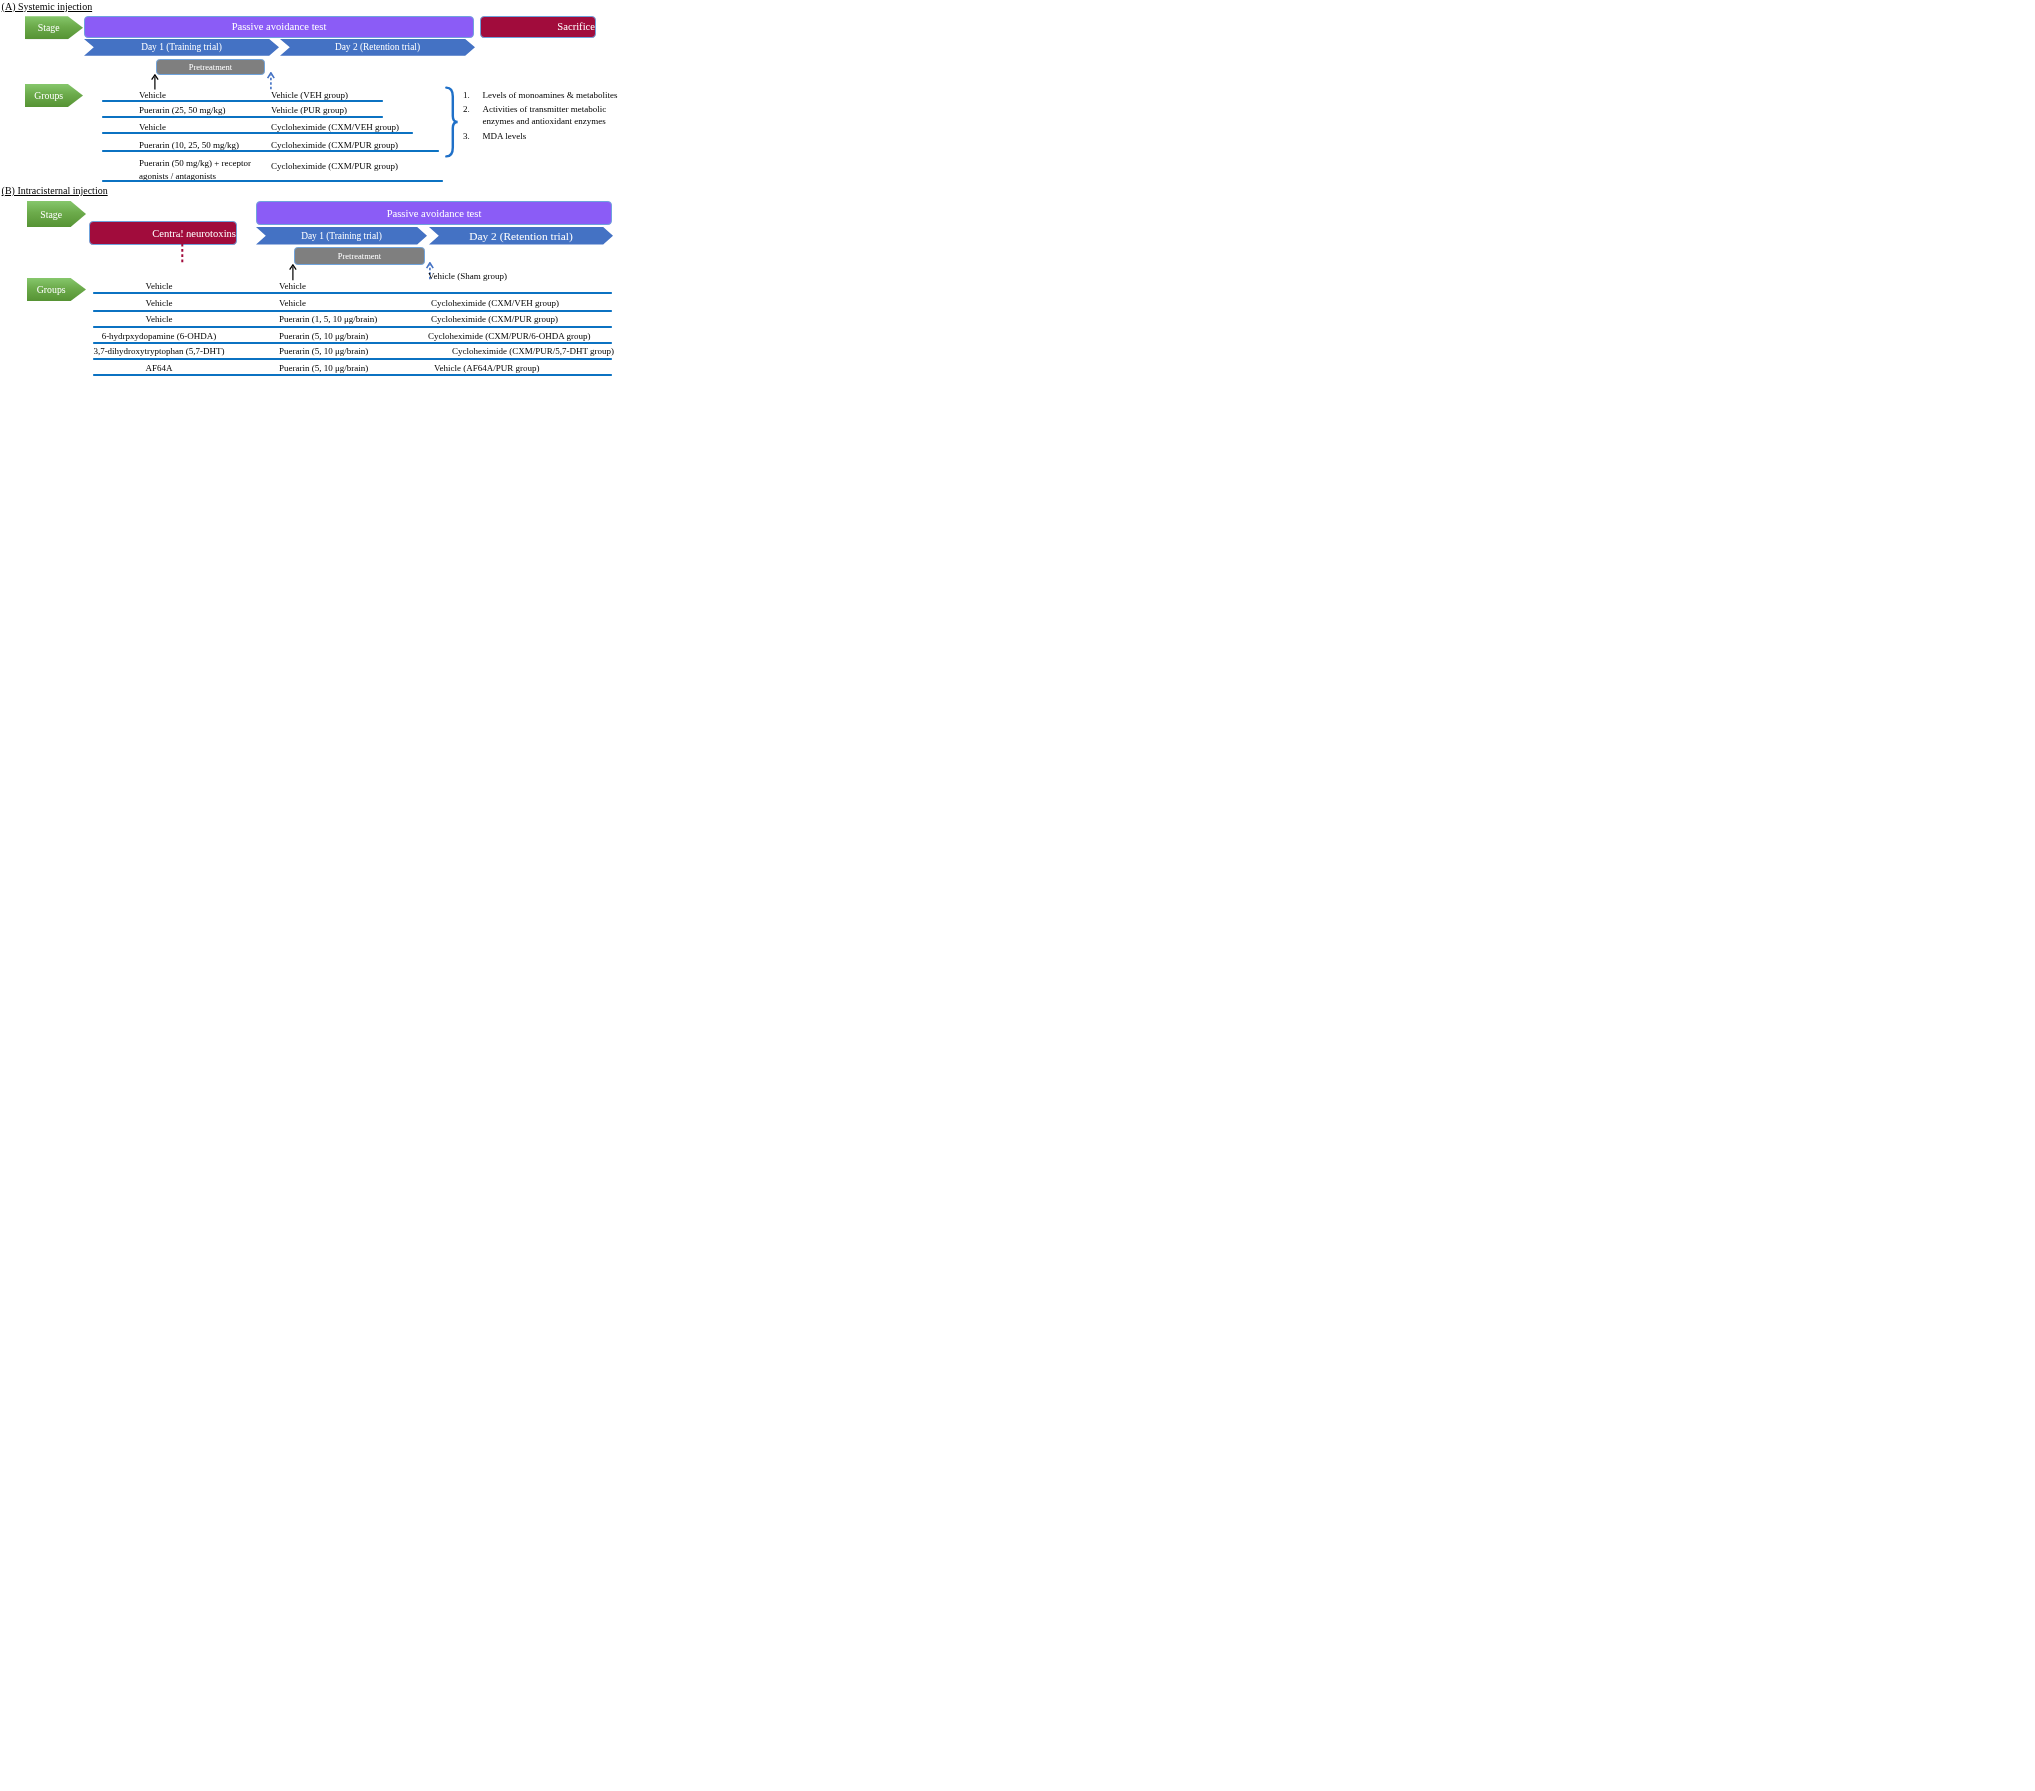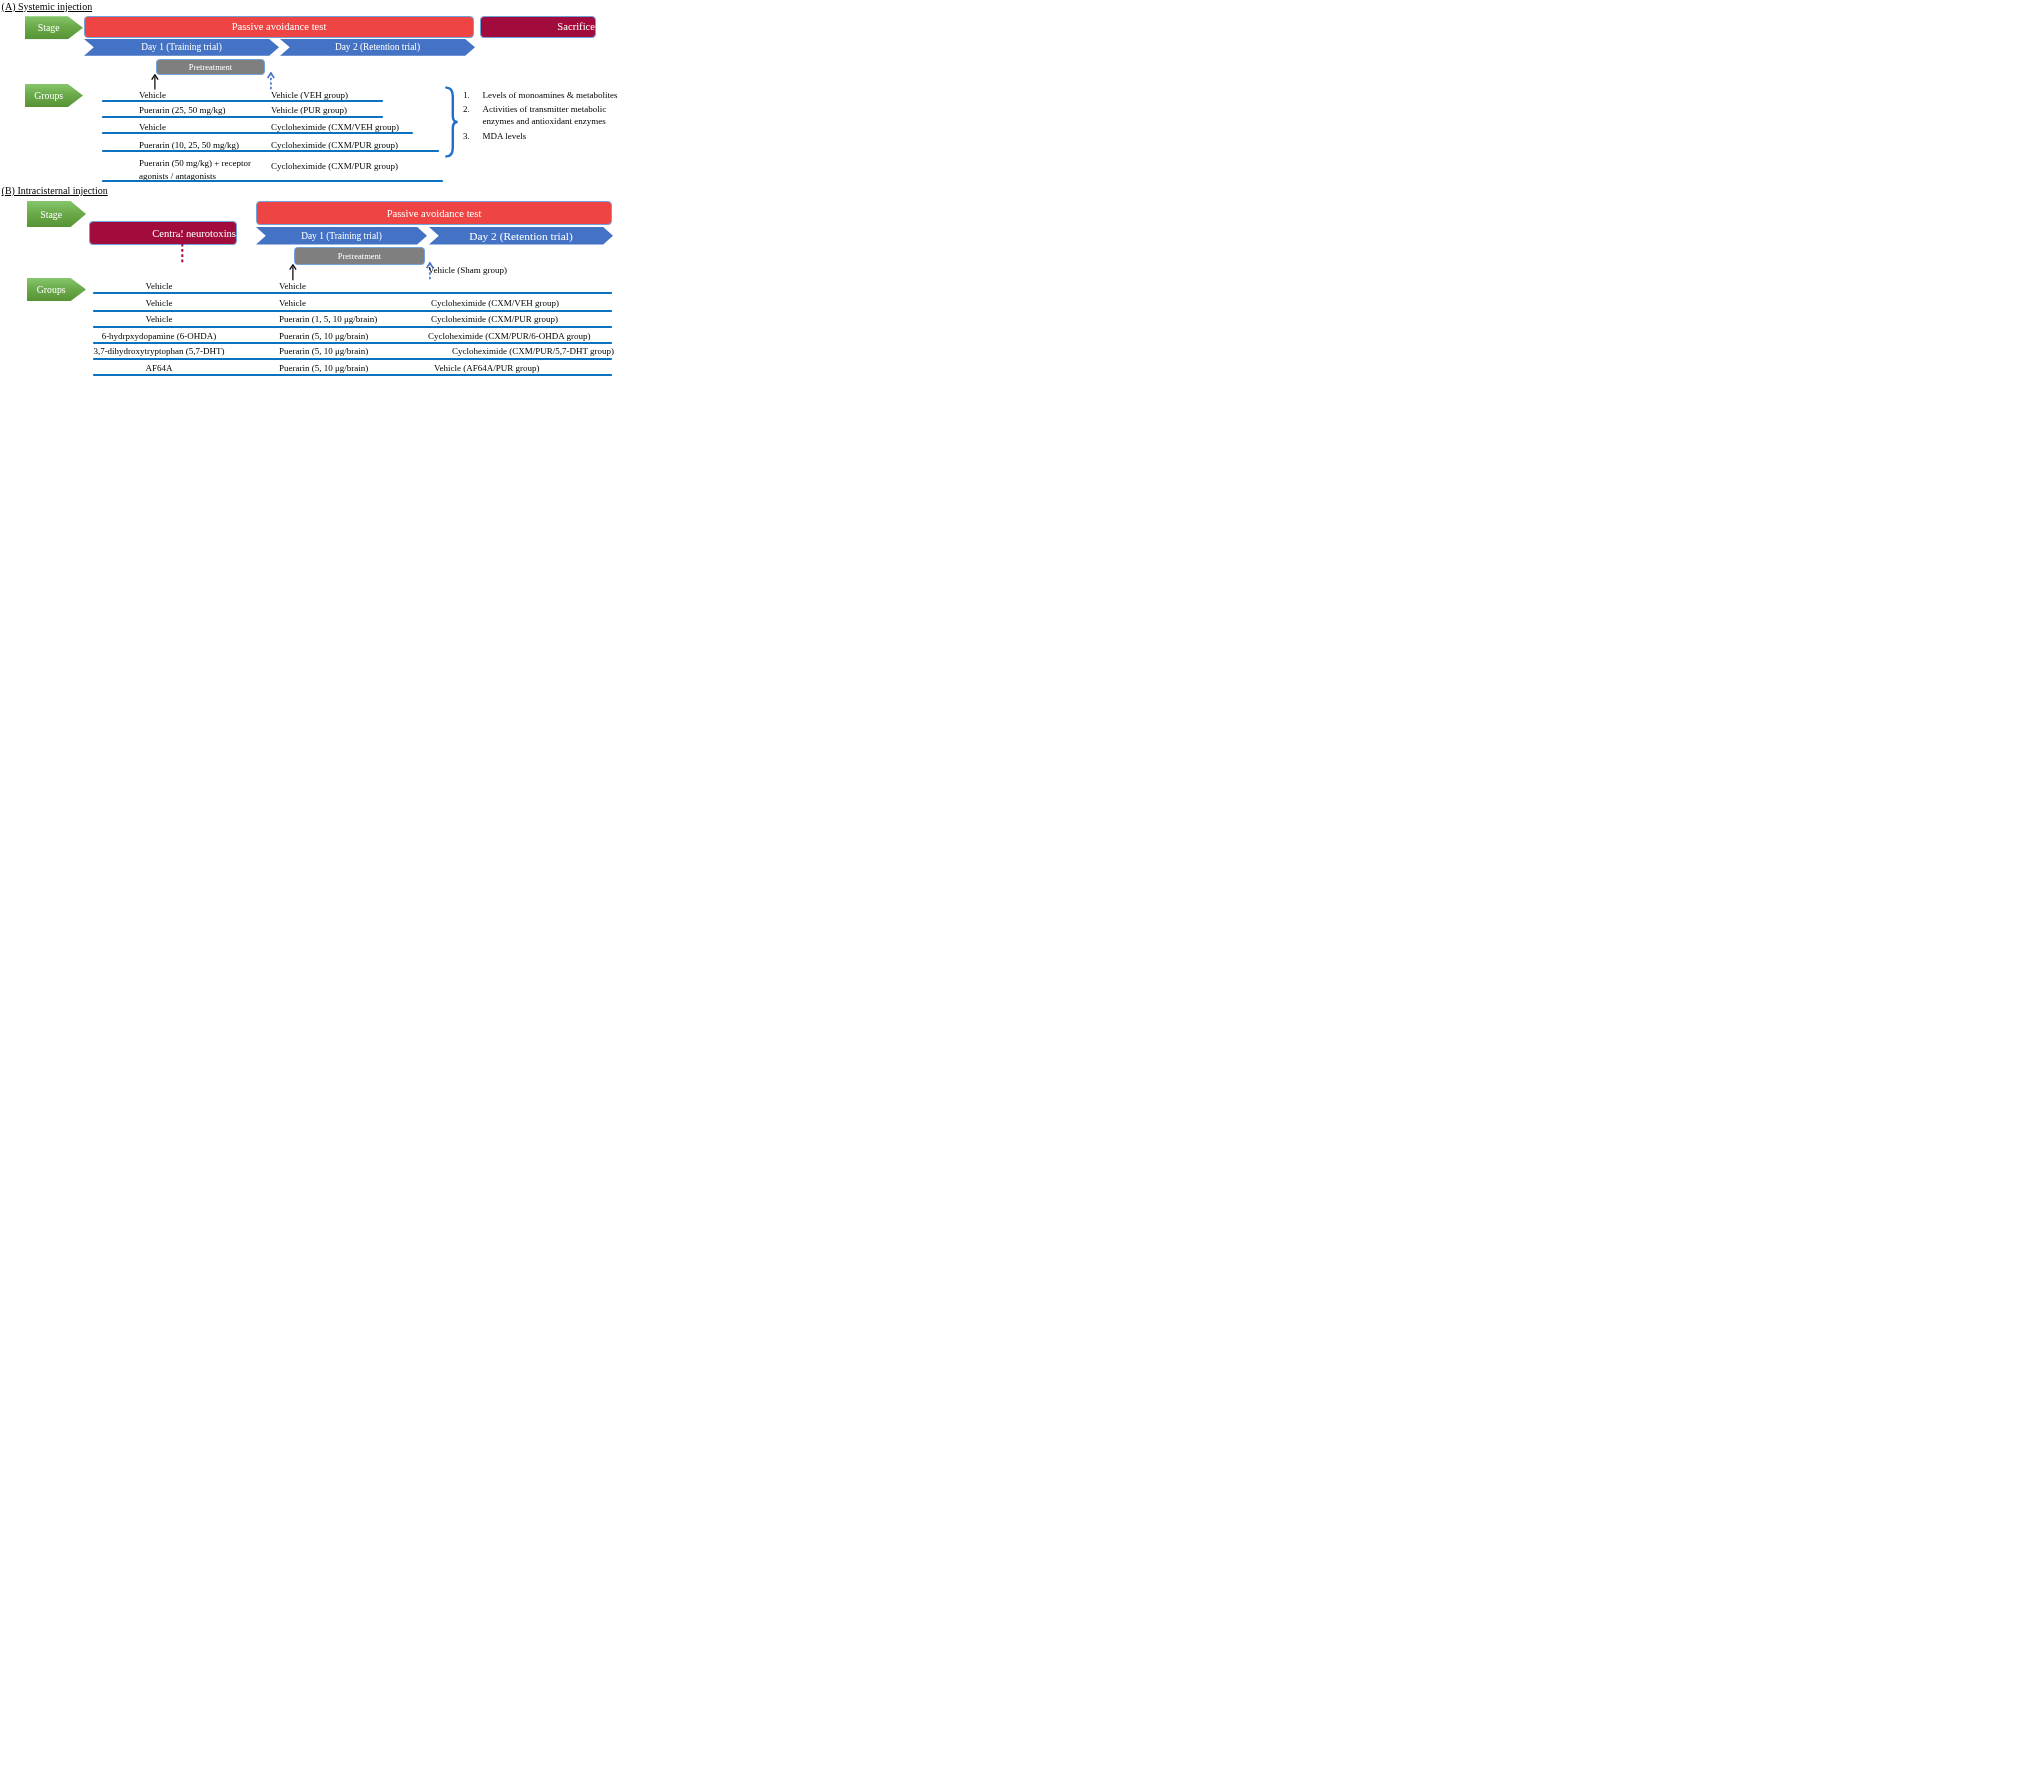--- a/index.html
+++ b/index.html
@@ -12,21 +12,21 @@
   .panel-title{font-size:10px;white-space:nowrap;text-decoration:underline;}
   .pentagon{
     clip-path:polygon(0 0,74% 0,100% 50%,74% 100%,0 100%);
     background:linear-gradient(180deg,#86c76c 0%,#6cab4b 45%,#569334 100%);
     display:flex;align-items:center;justify-content:center;
     color:#fff;font-size:9.8px;
   }
   .pentagon .lbl{margin-right:10.6px;}
   .shadowed{filter:drop-shadow(1.2px 1.6px 1.2px rgba(100,100,100,.45));}
   .bigbar{
-    background:#ef4444;border:1.2px solid #6FA3DC;border-radius:4.1px;
+    background:#8b5cf6;border:1.2px solid #6FA3DC;border-radius:4.1px;
     box-sizing:border-box;display:flex;align-items:center;justify-content:center;
     color:#fff;font-size:10.6px;
   }
   .crimsonbar{
     background:#A10C3C;border:1.2px solid #6FA3DC;border-radius:4.1px;
     box-sizing:border-box;display:flex;align-items:center;justify-content:flex-end;
     color:#fff;font-size:10.6px;
   }
   .graybar{
     background:#7F7F7F;border:1.2px solid #6FA3DC;border-radius:3.7px;
@@ -168,21 +168,21 @@
     <line x1="12" y1="42" x2="12" y2="8" stroke="#4472C4" stroke-width="4" stroke-dasharray="6 5"></line>
     <polyline points="4,15 12,2 20,15" fill="none" stroke="#4472C4" stroke-width="4"></polyline>
   </svg>
 
   <div class="abs pentagon shadowed" style="left:27px;top:278px;width:59px;height:23px;">
     <span class="lbl">Groups</span>
   </div>
 
   <div class="abs rowtext center" style="left:92px;top:281px;width:134px;">Vehicle</div>
   <div class="abs rowtext" style="left:279px;top:281px;">Vehicle</div>
-  <div class="abs rowtext" style="left:428px;top:265px;">Vehicle (Sham group)</div>
+  <div class="abs rowtext" style="left:428px;top:271px;">Vehicle (Sham group)</div>
   <div class="abs rowline" style="left:93px;top:292px;width:519px;"></div>
 
   <div class="abs rowtext center" style="left:92px;top:298px;width:134px;">Vehicle</div>
   <div class="abs rowtext" style="left:279px;top:298px;">Vehicle</div>
   <div class="abs rowtext" style="left:431px;top:298px;">Cycloheximide (CXM/VEH group)</div>
   <div class="abs rowline" style="left:93px;top:310px;width:519px;"></div>
 
   <div class="abs rowtext center" style="left:92px;top:314px;width:134px;">Vehicle</div>
   <div class="abs rowtext" style="left:279px;top:314px;">Puerarin (1, 5, 10 μg/brain)</div>
   <div class="abs rowtext" style="left:431px;top:314px;">Cycloheximide (CXM/PUR group)</div>

